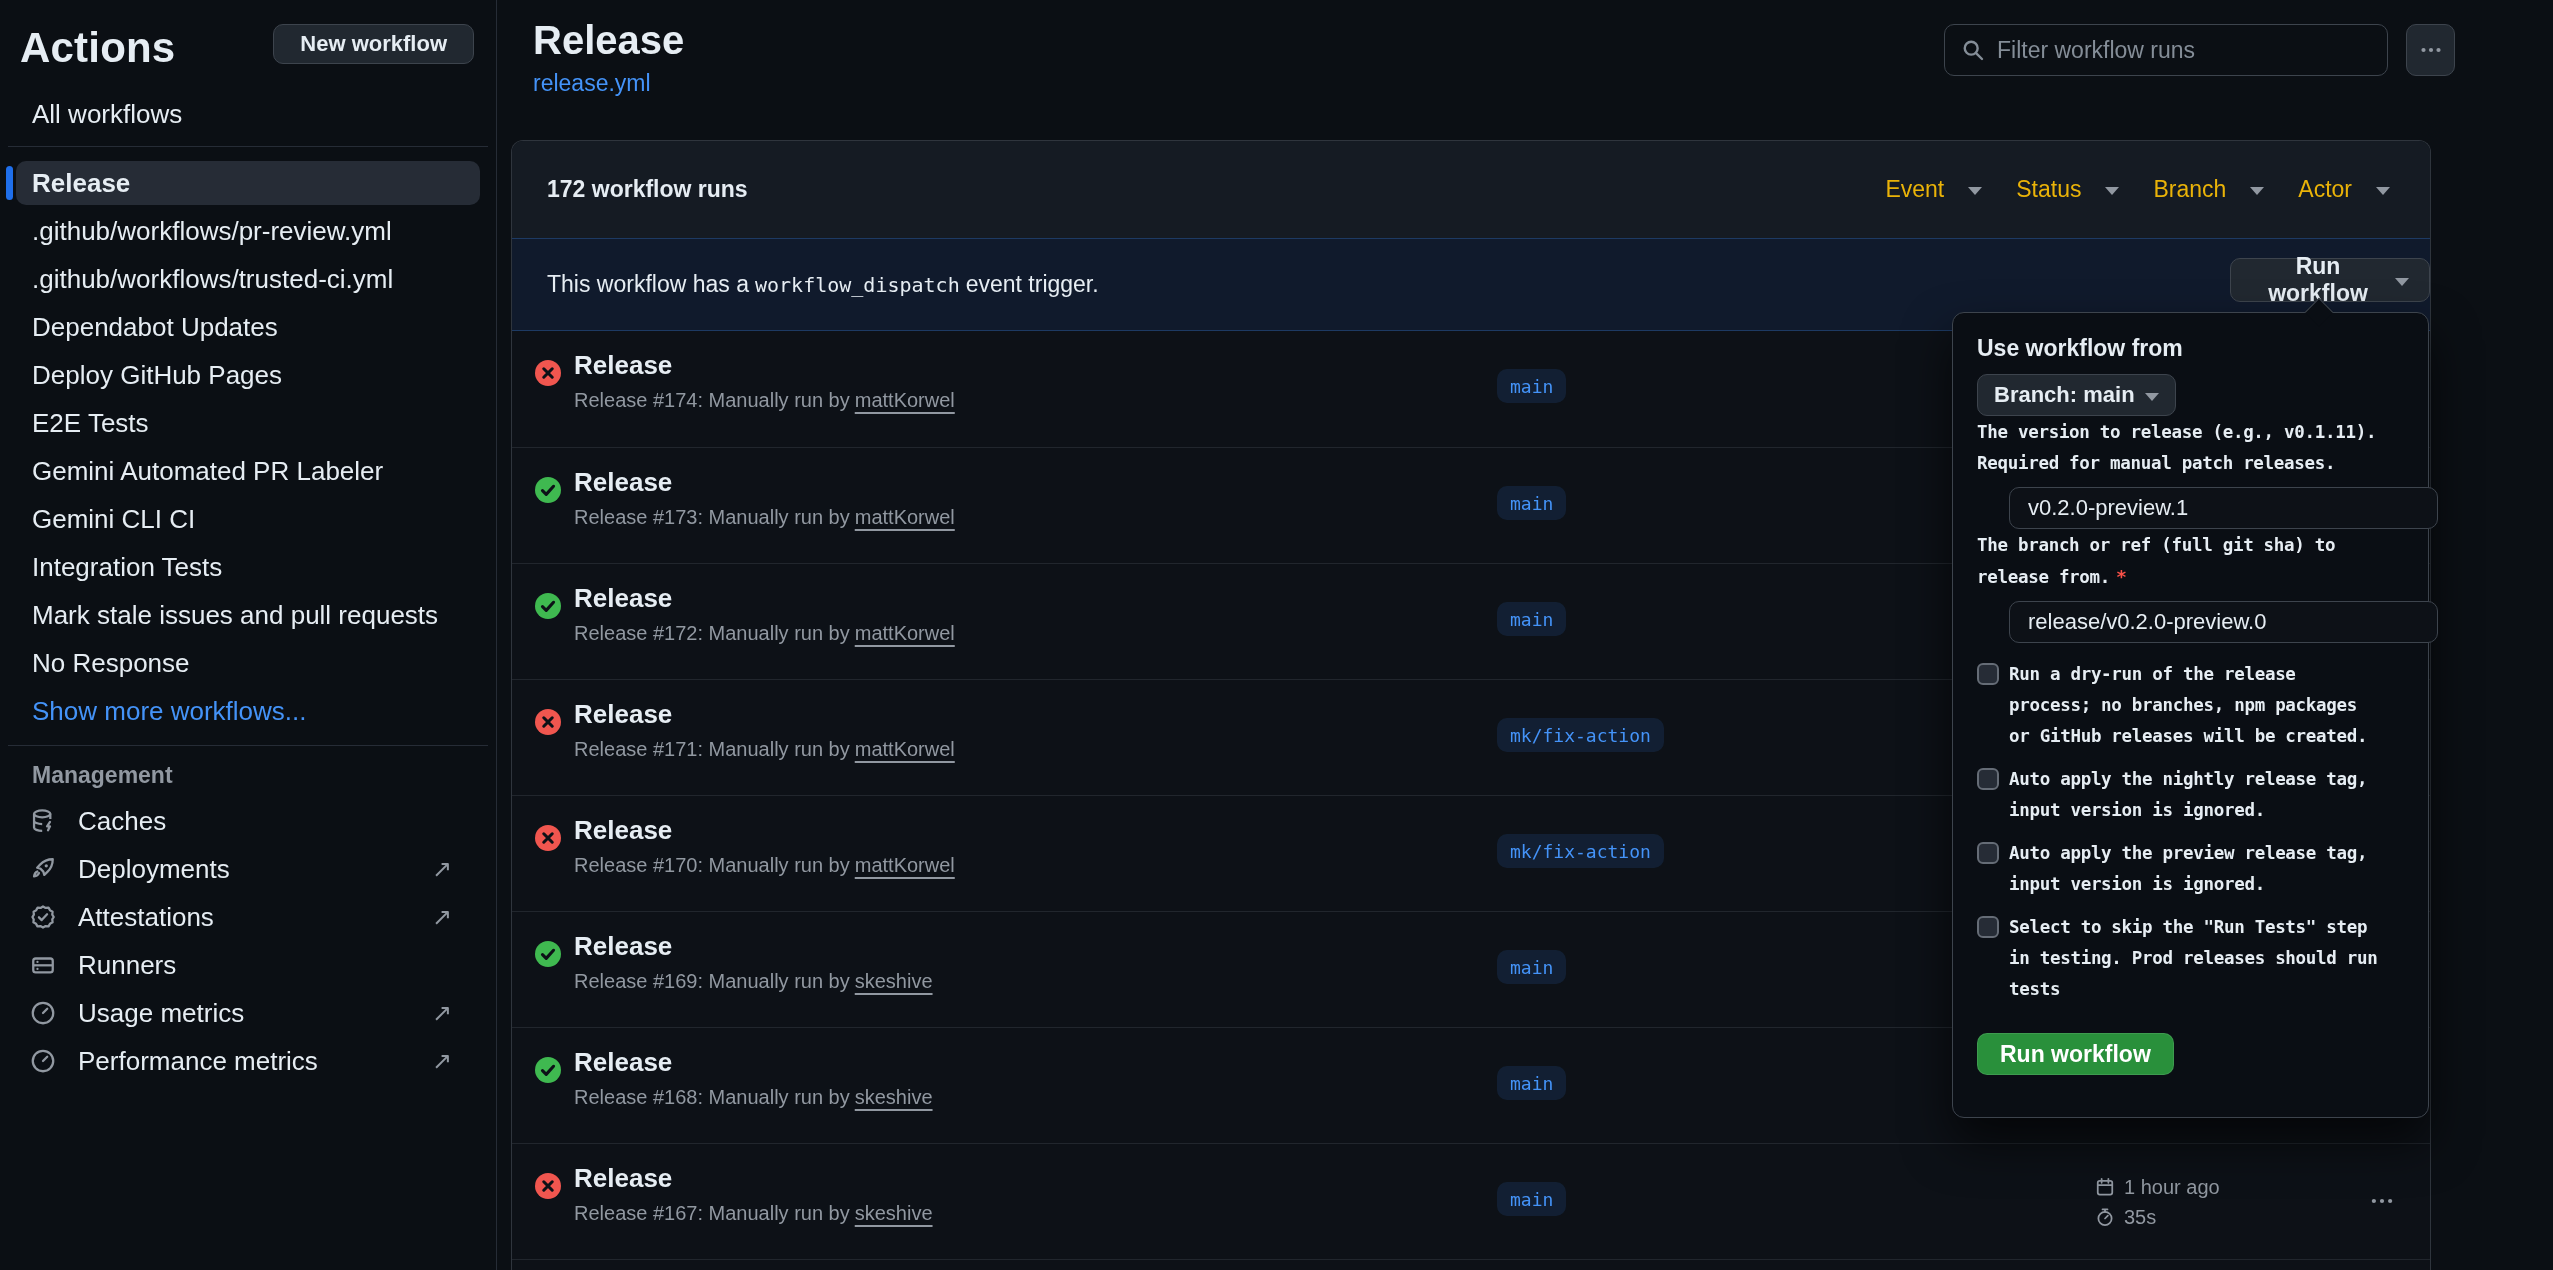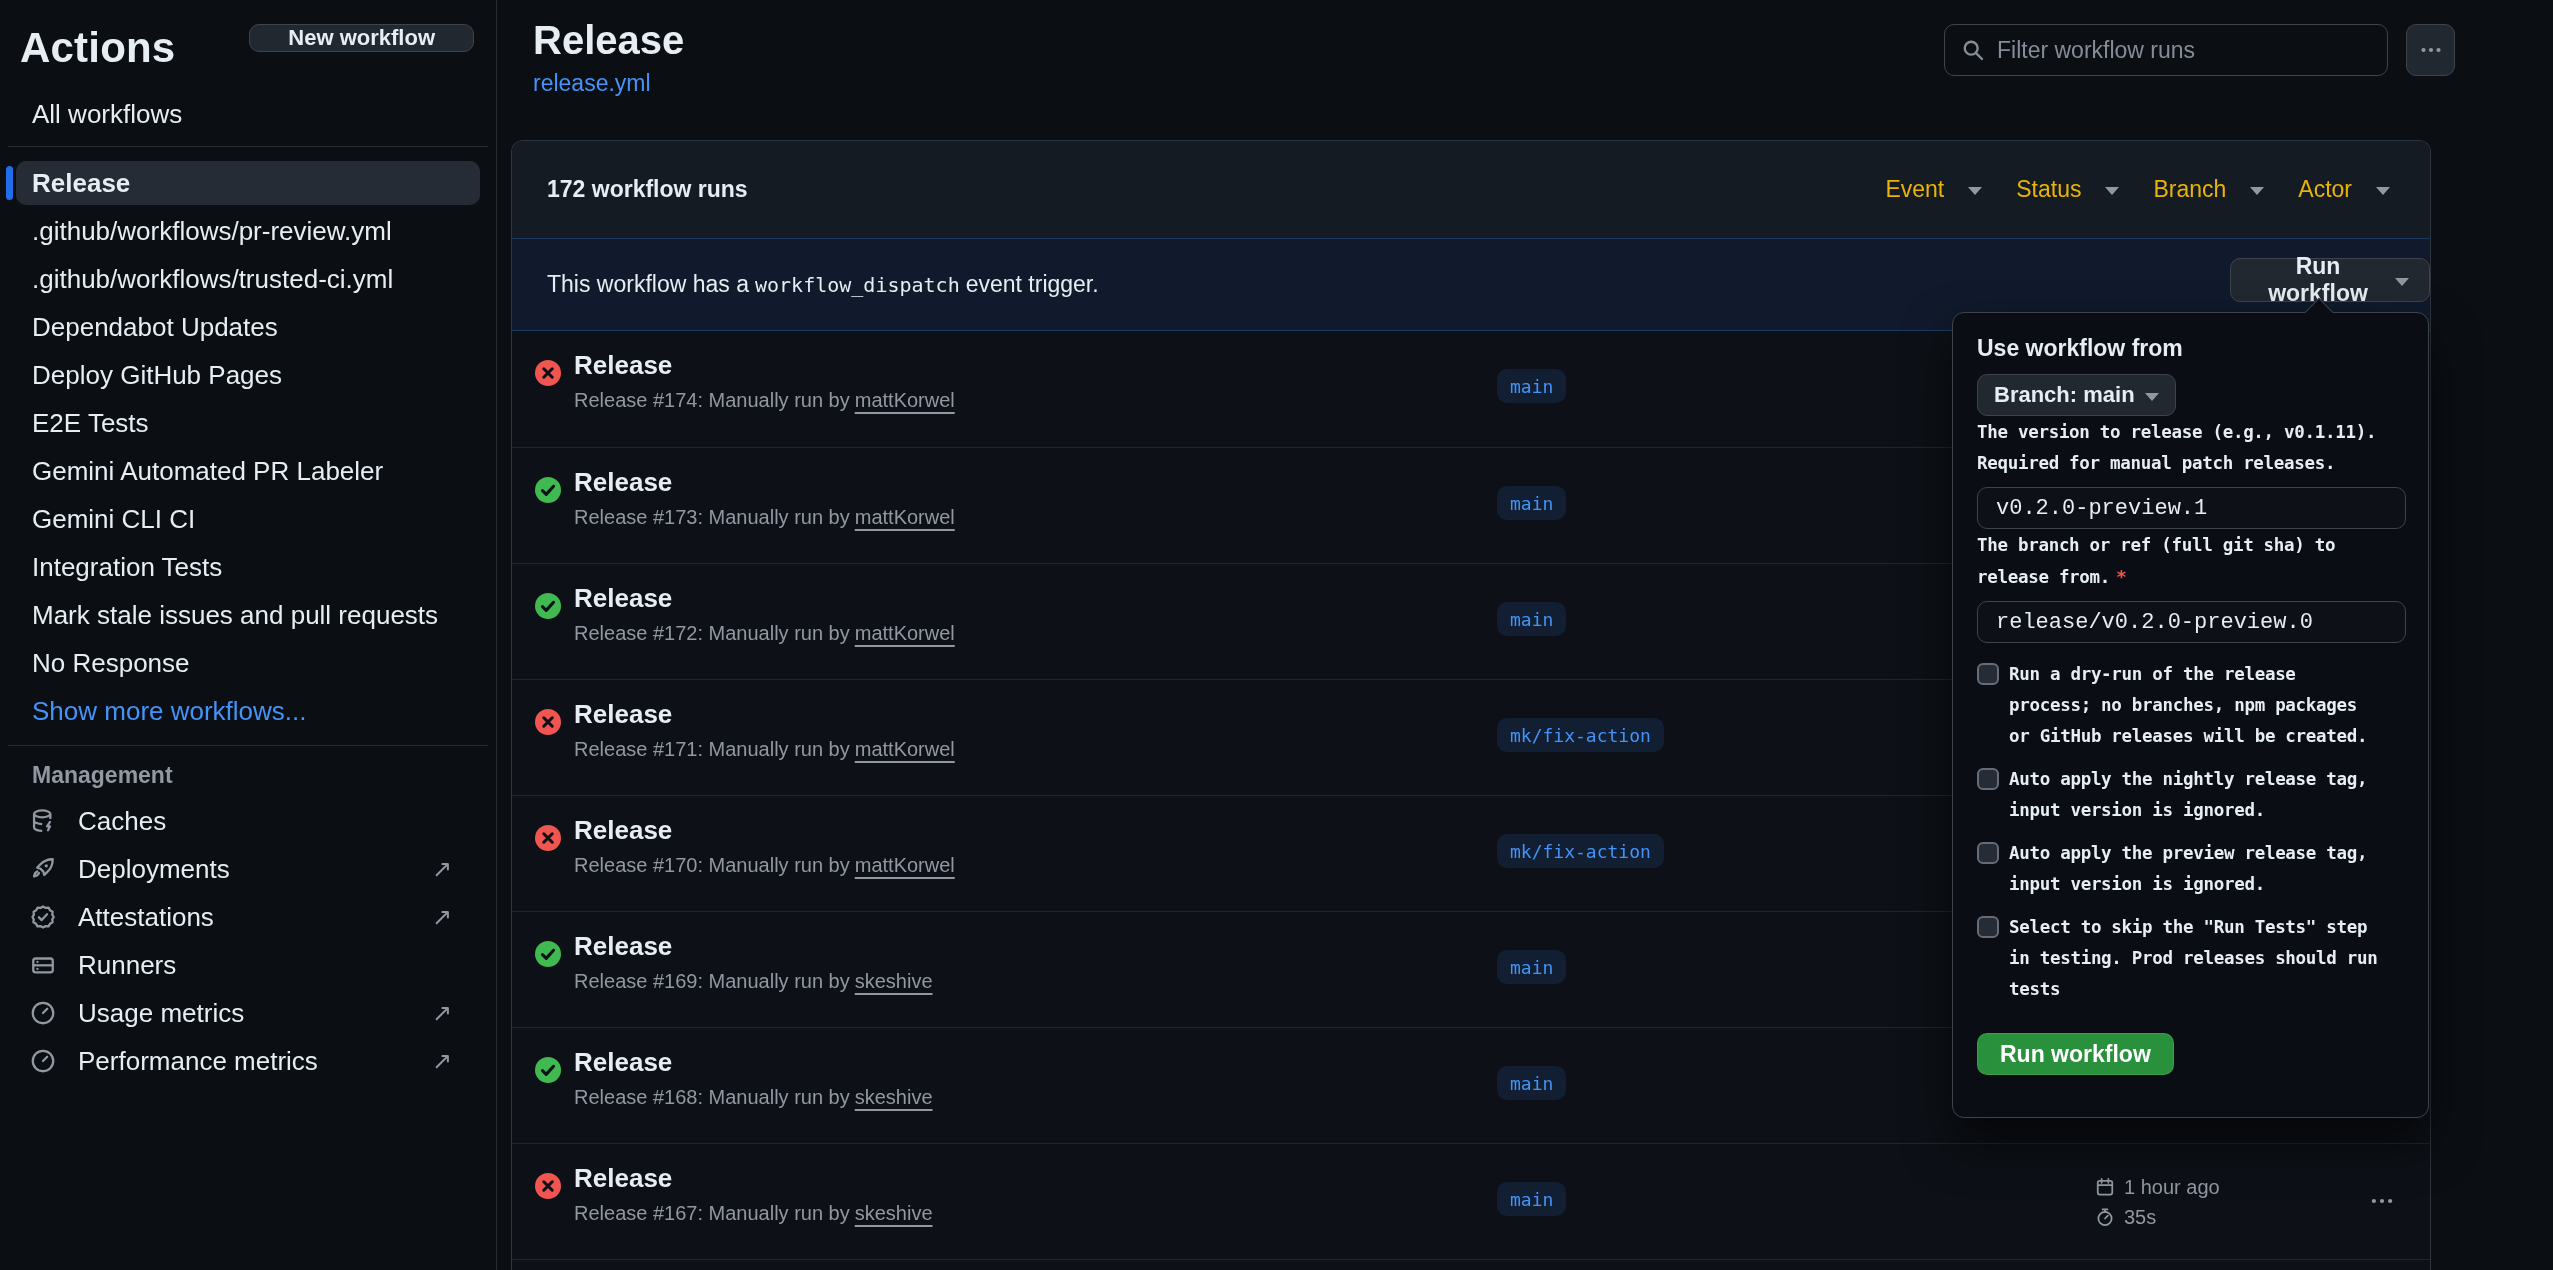--- a/index.html
+++ b/index.html
@@ -18,21 +18,21 @@
     background:#0b0f14; border-right:1px solid #262c36;
   }
   .sb-head { display:flex; justify-content:space-between; align-items:flex-start; padding:24px 22px 0 20px; }
   .sb-title { font-size:42px; font-weight:700; letter-spacing:.2px; }
   .btn {
     display:inline-flex; align-items:center; justify-content:center; gap:10px;
     background:#212830; border:1px solid #3d444d; border-radius:10px;
     color:#e6edf3; font-size:22px; font-weight:600; cursor:pointer;
     font-family:"Liberation Sans", sans-serif;
   }
-  .sb-new { height:28px; padding:0 38px; }
+  .sb-new { height:40px; padding:0 26px; }
   .sb-item, .sb-all {
     position:relative; margin:0 16px; height:44px; border-radius:10px;
     display:flex; align-items:center; padding:0 16px;
     font-size:26px; color:#e6edf3; cursor:pointer; white-space:nowrap;
   }
   .sb-all { margin-top:22px; height:40px; }
   .sb-list { margin-top:14px; }
   .sb-item { margin-bottom:4px; }
   .sb-item .sb-bar { display:none; }
   .sb-item.selected { background:#262c36; font-weight:600; }
@@ -136,21 +136,22 @@
   .popup h3 { margin-top:22px; font-size:23px; font-weight:700; }
   .branch-btn { margin-top:12px; height:42px; padding:0 16px; font-size:22px; font-weight:700; }
   .help {
     margin-top:1px; margin-bottom:8px; white-space:pre-line;
     font-size:17.5px; font-weight:700; line-height:31px; letter-spacing:-0.3px; color:#e6edf3;
   }
   .req { color:#f85149; font-weight:700; font-size:18px; margin-left:6px; }
   .popup-input {
     width:429px; height:42px; background:#0d1117; border:1px solid #3d444d; border-radius:10px;
     color:#e6edf3; font-size:22px; padding:0 18px; outline:none;
-    font-family:Liberation Mono, monospace;
+    font-family:Liberation Sans, sans-serif;
+    margin-left:32px;
   }
   .cb-list { margin-top:16px; }
   .cb-row { display:flex; margin-bottom:12px; cursor:pointer; }
   .cb-box {
     flex:none; width:22px; height:22px; margin-top:4px; border:2px solid #656c76;
     border-radius:6px; background:#262c36;
   }
   .cb-label {
     margin-left:10px; white-space:pre-line;
     font-size:17.5px; font-weight:700; line-height:31px; letter-spacing:-0.3px; color:#e6edf3;

